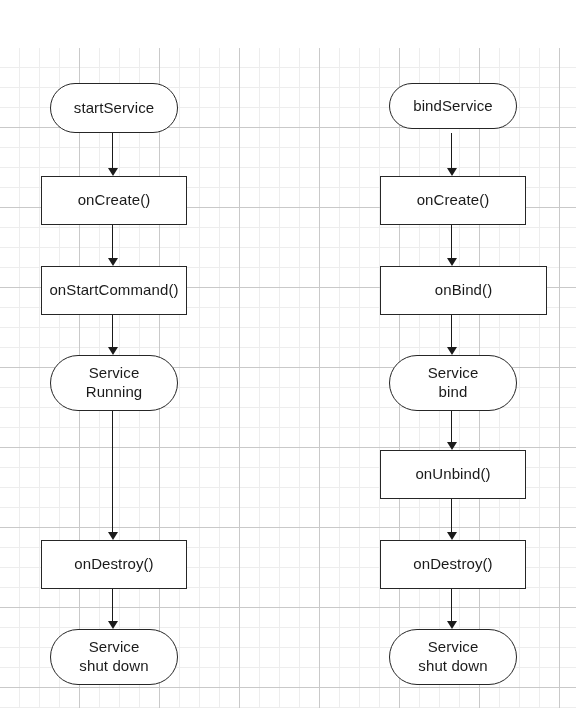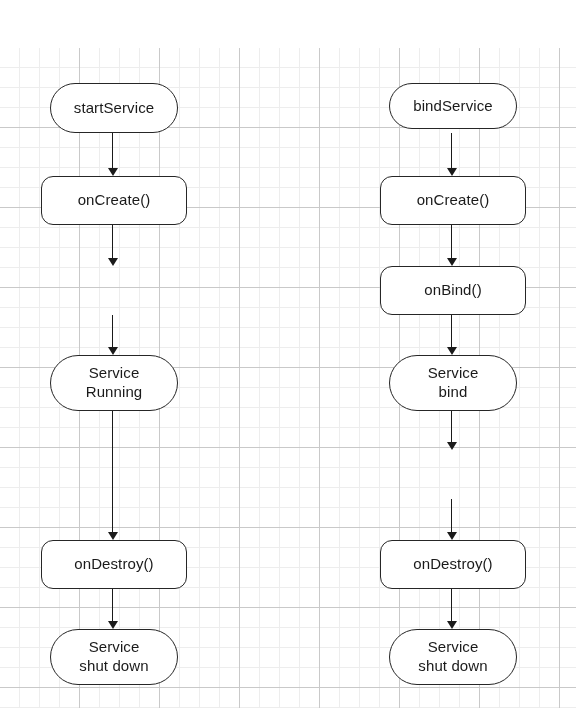--- a/index.html
+++ b/index.html
@@ -39,21 +39,21 @@
     color: #1a1a1a;
     font-size: 15px;
     line-height: 1.25;
     letter-spacing: .1px;
     white-space: pre-line;
   }
   .node.terminator {
     border-radius: 999px;
   }
   .node.process {
-    border-radius: 12px;
+    border-radius: 0;
   }
 
   
   .conn {
     position: absolute;
     width: 0;
     border-left: 1.5px solid #1a1a1a;
   }
   .arrowhead {
     position: absolute;
@@ -92,40 +92,42 @@
     <div class="conn" style="left: 112.25px; top: 177px; height: 34px;"></div>
     <div class="arrowhead" style="left: 108px; top: 210px;"></div>
     <div class="conn" style="left: 112.25px; top: 267px; height: 33px;"></div>
     <div class="arrowhead" style="left: 108px; top: 299px;"></div>
     <div class="conn" style="left: 112.25px; top: 363px; height: 122px;"></div>
     <div class="arrowhead" style="left: 108px; top: 484px;"></div>
     <div class="conn" style="left: 112.25px; top: 541px; height: 33px;"></div>
     <div class="arrowhead" style="left: 108px; top: 573px;"></div>
     <div class="node terminator" style="left: 50px; top: 35px; width: 128px; height: 50px; border-color: rgb(38, 38, 38);">startService</div>
     <div class="node process" style="left: 41px; top: 128px; width: 146px; height: 49px; border-color: rgb(38, 38, 38);">onCreate()</div>
+    <div class="node process" style="left: 41px; top: 218px; width: 146px; height: 49px; border-color: rgb(38, 38, 38);">onStartCommand()</div>
     <div class="node terminator" style="left: 50px; top: 307px; width: 128px; height: 56px; border-color: rgb(38, 38, 38);">Service
 Running</div>
     <div class="node process" style="left: 41px; top: 492px; width: 146px; height: 49px; border-color: rgb(38, 38, 38);">onDestroy()</div>
     <div class="node terminator" style="left: 50px; top: 581px; width: 128px; height: 56px; border-color: rgb(38, 38, 38);">Service
 shut down</div>
     <div class="caption" style="left: 68px; top: 664px;">启动服务</div>
     <div class="conn" style="left: 451.25px; top: 85px; height: 36px;"></div>
     <div class="arrowhead" style="left: 447px; top: 120px;"></div>
     <div class="conn" style="left: 451.25px; top: 177px; height: 34px;"></div>
     <div class="arrowhead" style="left: 447px; top: 210px;"></div>
     <div class="conn" style="left: 451.25px; top: 267px; height: 33px;"></div>
     <div class="arrowhead" style="left: 447px; top: 299px;"></div>
     <div class="conn" style="left: 451.25px; top: 363px; height: 32px;"></div>
     <div class="arrowhead" style="left: 447px; top: 394px;"></div>
     <div class="conn" style="left: 451.25px; top: 451px; height: 34px;"></div>
     <div class="arrowhead" style="left: 447px; top: 484px;"></div>
     <div class="conn" style="left: 451.25px; top: 541px; height: 33px;"></div>
     <div class="arrowhead" style="left: 447px; top: 573px;"></div>
     <div class="node terminator" style="left: 389px; top: 35px; width: 128px; height: 46px; border-color: rgb(38, 38, 38);">bindService</div>
     <div class="node process" style="left: 380px; top: 128px; width: 146px; height: 49px; border-color: rgb(38, 38, 38);">onCreate()</div>
-    <div class="node process" style="left: 380px; top: 218px; width: 146px; height: 49px; border-color: rgb(38, 38, 38);">onBind()</div>
+    <div class="node process" style="left: 380px; top: 218px; width: 167px; height: 49px; border-color: rgb(38, 38, 38);">onBind()</div>
     <div class="node terminator" style="left: 389px; top: 307px; width: 128px; height: 56px; border-color: rgb(38, 38, 38);">Service
 bind</div>
+    <div class="node process" style="left: 380px; top: 402px; width: 146px; height: 49px; border-color: rgb(38, 38, 38);">onUnbind()</div>
     <div class="node process" style="left: 380px; top: 492px; width: 146px; height: 49px; border-color: rgb(38, 38, 38);">onDestroy()</div>
     <div class="node terminator" style="left: 389px; top: 581px; width: 128px; height: 56px; border-color: rgb(38, 38, 38);">Service
 shut down</div>
     <div class="watermark" style="left: 416px; top: 678px; color: rgb(200, 198, 205);">CSDN @滚筒洗衣机xin</div>
   </div>
 
 </body></html>

